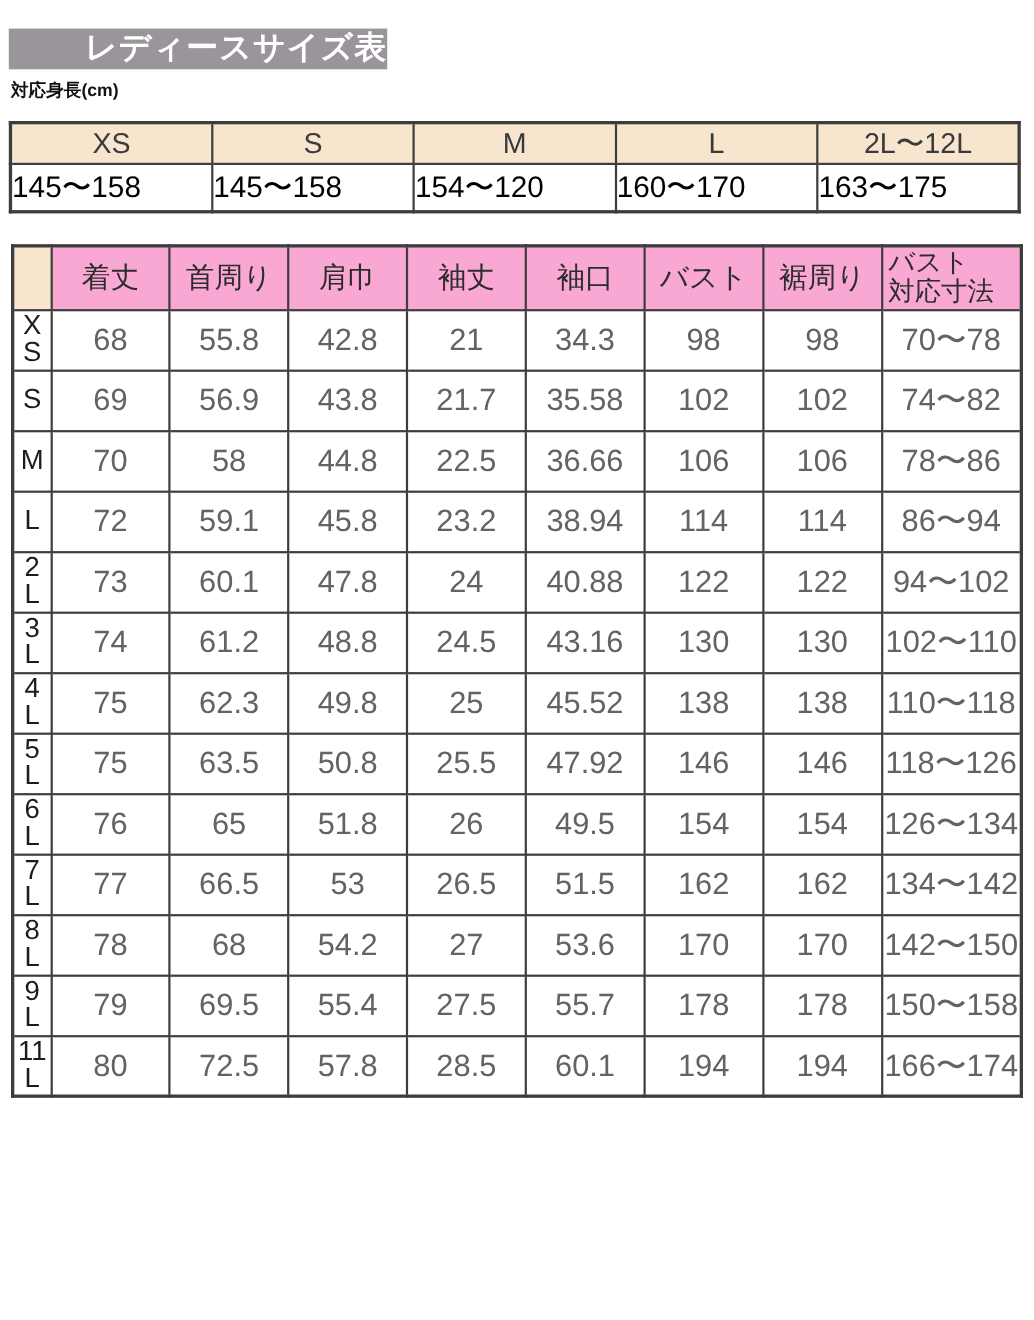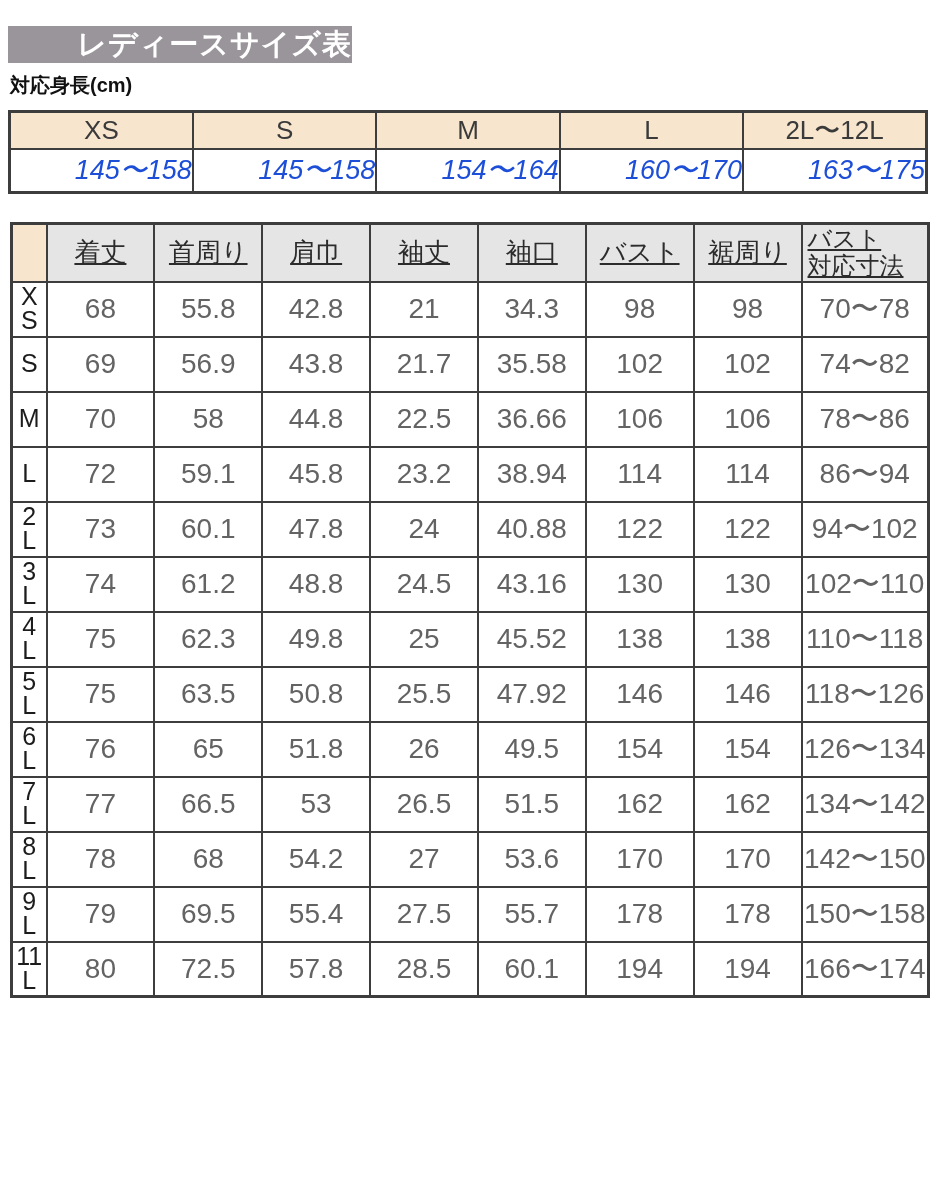--- a/index.html
+++ b/index.html
@@ -27,21 +27,21 @@
     font-size: 29px;
     font-weight: bold;
     line-height: 37px;
     text-align: right;
     letter-spacing: 1px;
   }
   .subtitle {
     position: absolute;
     left: 10px;
     top: 72px;
-    font-size: 20px;
+    font-size: 16px;
     font-weight: bold;
     color: #111111;
   }
   table {
     border-collapse: collapse;
     table-layout: fixed;
     border: 3px solid #3d3d3d;
   }
   th, td {
     border: 2px solid #3d3d3d;
@@ -60,40 +60,38 @@
     height: 35px;
     font-size: 26px;
     font-weight: normal;
     color: #3a3a3a;
     text-align: center;
   }
   .height-table td {
     background: #ffffff;
     height: 43px;
     font-size: 27px;
-    color: #1d4ed8;
-    text-align: right;
-    font-style: italic;
+    color: #000000;
+    text-align: left;
   }
   
   .size-table {
     position: absolute;
     left: 10px;
     top: 222px;
     width: 920px;
   }
   .size-table th.col-h {
-    background: #e5e5e5;
+    background: #f9a8d4;
     height: 58px;
     font-size: 26px;
     font-weight: normal;
     color: #2c2c2c;
     text-align: center;
     white-space: pre-line;
-    text-decoration: underline;
   }
   .size-table th.col-h.two-line {
     font-size: 24px;
     line-height: 1.12;
     text-align: left;
     padding-left: 5px;
   }
   .size-table th.corner {
     background: #f8e5ce;
   }
@@ -131,21 +129,21 @@
           <th>S</th>
           <th>M</th>
           <th>L</th>
           <th>2L〜12L</th>
         </tr>
     </thead>
     <tbody>
       <tr>
           <td>145〜158</td>
           <td>145〜158</td>
-          <td>154〜164</td>
+          <td>154〜120</td>
           <td>160〜170</td>
           <td>163〜175</td>
         </tr>
     </tbody>
   </table>
 
   <table class="size-table">
     <colgroup>
       <col style="width:35px">
       <col>

